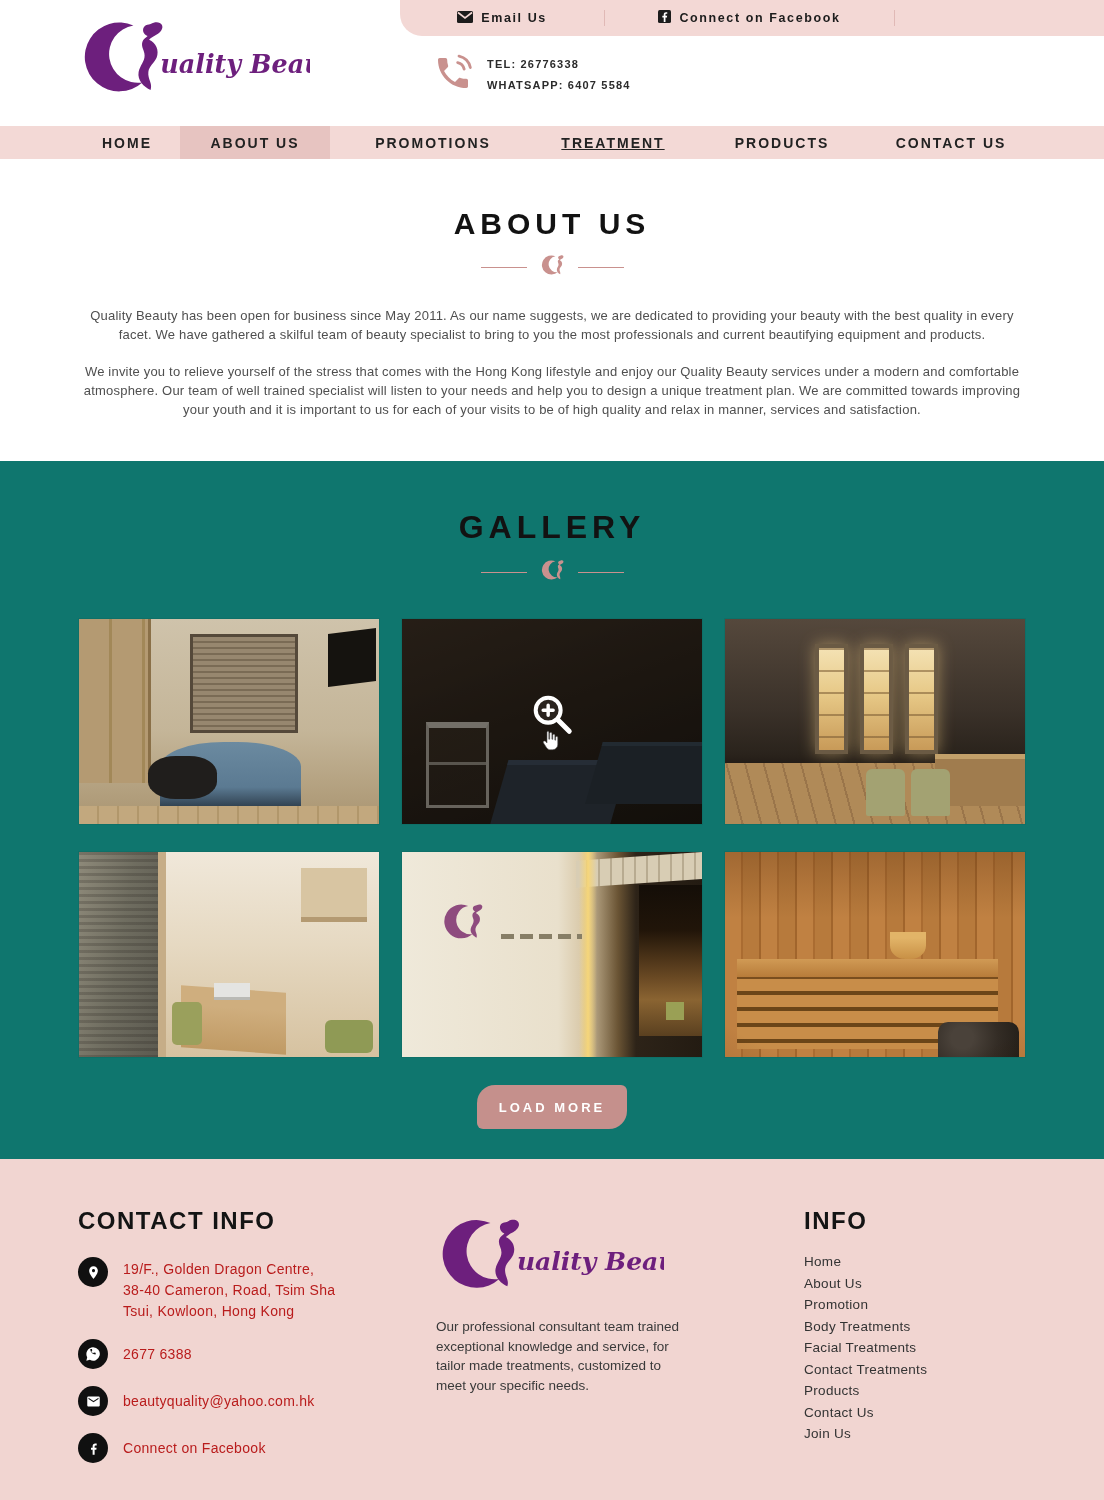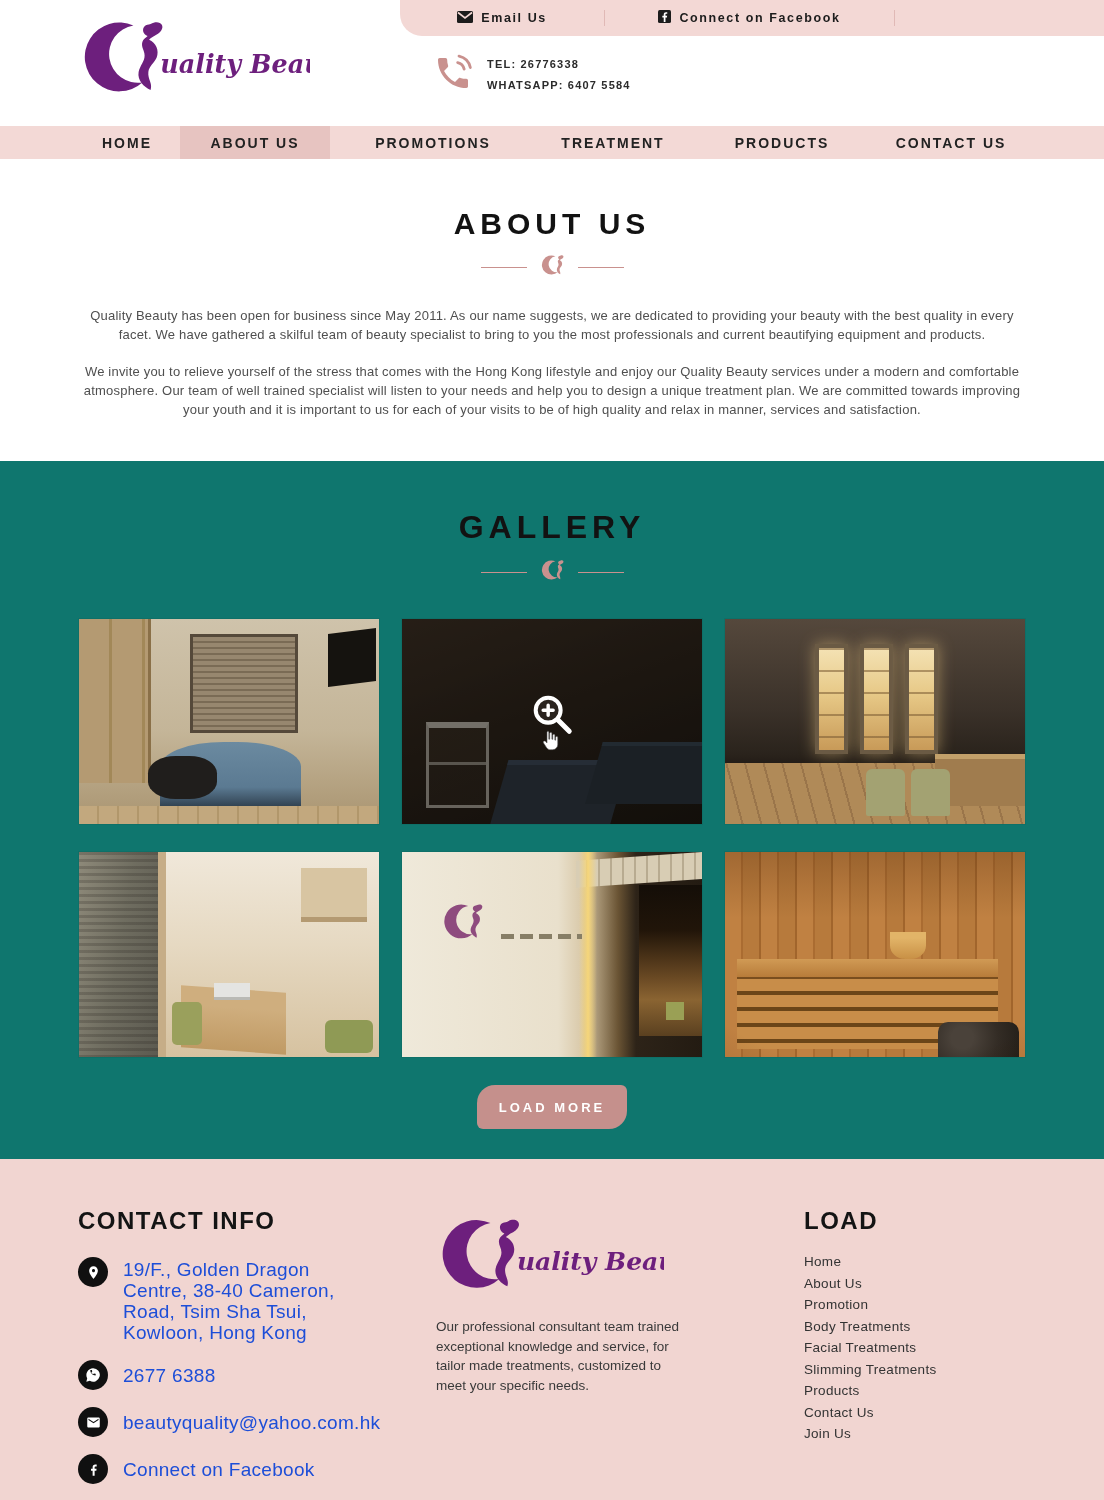--- a/index.html
+++ b/index.html
@@ -19,21 +19,21 @@
   .hdr-block { display:flex; align-items:center; gap:14px; }
   .hdr-block .txt { font-size:11px; font-weight:bold; letter-spacing:1.2px; line-height:21px; color:#2b2b2b; }
 
   
   .nav { height:33px; background:#f3d9d6; display:flex; font-size:14px; font-weight:600;
          letter-spacing:2px; color:#222; }
   .nav a { display:flex; align-items:center; justify-content:center; height:100%; }
   .nav a:nth-child(1){ width:106px; margin-left:74px; }
   .nav a:nth-child(2){ width:150px; }
   .nav a:nth-child(3){ width:206px; }
-  .nav a:nth-child(4){ width:154px; }
+  .nav a:nth-child(4){ width:154px;text-decoration:underline; }
   .nav a:nth-child(5){ width:184px; }
   .nav a:nth-child(6){ width:154px; }
   .nav a.active { background:#e7c4c1; }
 
   
   .sec-title { text-align:center; font-size:30px; font-weight:bold; letter-spacing:5px; color:#121212; }
   .divider { display:flex; align-items:center; justify-content:center; gap:13px; margin-top:13px; }
   .divider .line { width:46px; height:1px; background:#c9918e; }
 
   
@@ -134,21 +134,21 @@
                letter-spacing:3px; border-radius:18px 6px 18px 6px; }
 
   
   .footer { background:#f1d5d1; padding:48px 78px 54px; display:flex; }
   .f-title { font-size:24px; font-weight:bold; letter-spacing:1.5px; color:#141414; }
   .f-contact { width:330px; }
   .c-list { margin-top:22px; display:flex; flex-direction:column; gap:17px; }
   .c-row { display:flex; gap:15px; align-items:flex-start; }
   .c-ic { flex:0 0 30px; width:30px; height:30px; border-radius:50%; background:#101010;
           display:flex; align-items:center; justify-content:center; }
-  .c-txt { font-size:19px; line-height:21px; color:#1d4ed8; letter-spacing:.3px; max-width:215px; padding-top:5px; }
+  .c-txt { font-size:14px; line-height:21px; color:#b91c1c; letter-spacing:.3px; max-width:215px; padding-top:5px; }
   .c-row.addr .c-txt { padding-top:2px; }
   .f-brand { width:290px; margin-left:28px; padding-top:8px; }
   .f-brand .desc { margin-top:20px; width:255px; font-size:13.5px; line-height:19.5px; color:#3a3a3a; }
   .f-links { margin-left:auto; width:222px; }
   .l-list { margin-top:16px; display:flex; flex-direction:column; }
   .l-list a { font-size:13.5px; line-height:21.5px; color:#333; letter-spacing:.3px; }
 </style>
 </head>
 <body>
 
@@ -370,27 +370,27 @@
           <path d="M74 8 A46 46 0 1 0 86 84 A38 38 0 0 1 74 8 Z"></path>
           <path d="M97 6 C107 0 117 6 111 15 C107 21 99 22 95 27 C104 31 109 41 105 51 C102 58 95 62 94 70 C93 80 100 85 97 94 C88 90 79 81 81 70 C83 61 89 56 89 48 C89 41 84 37 86 30 C87 26 91 24 93 22 C87 20 85 13 89 9 C91 7 94 7 97 6 Z"></path>
         </g>
         <text x="110" y="72" font-family="DejaVu Serif, serif" font-style="italic" font-weight="bold" font-size="34" fill="#6d1f7d">uality Beauty</text>
       </svg>
     </a>
     <p class="desc">Our professional consultant team trained exceptional knowledge and service, for tailor made treatments, customized to meet your specific needs.</p>
   </div>
 
   <div class="f-links">
-    <h3 class="f-title">LOAD</h3>
+    <h3 class="f-title">INFO</h3>
     <div class="l-list">
       <a>Home</a>
       <a>About Us</a>
       <a>Promotion</a>
       <a>Body Treatments</a>
       <a>Facial Treatments</a>
-      <a>Slimming Treatments</a>
+      <a>Contact Treatments</a>
       <a>Products</a>
       <a>Contact Us</a>
       <a>Join Us</a>
     </div>
   </div>
 
 </footer>
 
 </body></html>

